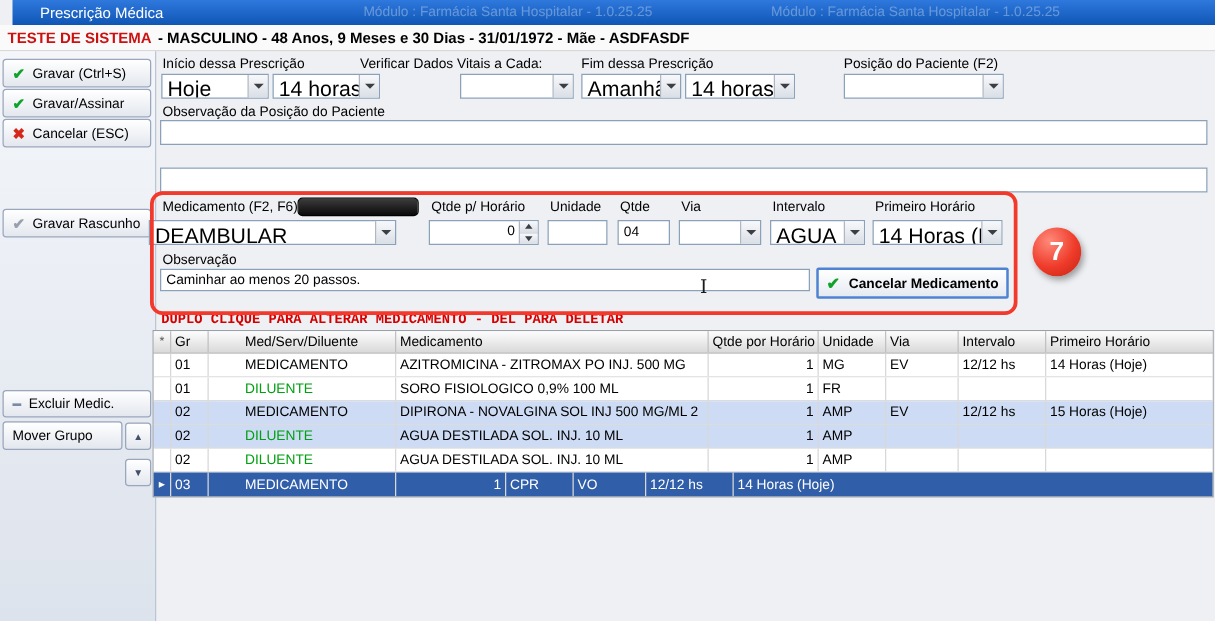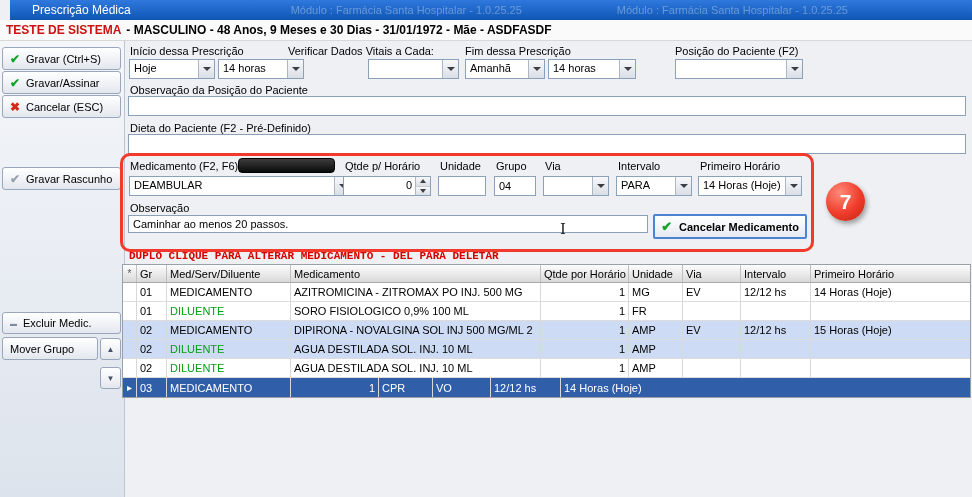--- a/index.html
+++ b/index.html
@@ -31,21 +31,21 @@
   .sbtn .ic { font-size:12px; font-weight:bold; line-height:1; }
   .ic.green { color:#0fa32a; } .ic.red { color:#d6281a; } .ic.gray { color:#98a0ac; }
   .ic.minus { color:#7c8ba3; font-size:7px; }
   .arrowbtn { position:absolute; left:100px; width:21px; height:22px;
     background:linear-gradient(#ffffff,#e3e7ee); border:1px solid #9aa6bc; border-radius:3px;
     font-size:8px; color:#44506a; display:flex; align-items:center; justify-content:center; cursor:pointer; }
 
   
   .lbl { position:absolute; font-size:11px; color:#000; white-space:nowrap; }
   .combo { position:absolute; height:20px; background:#fff; border:1px solid #8ba0b9;
-    display:flex; align-items:stretch; font-size:11px; cursor:pointer; }
+    display:flex; align-items:stretch; font-size:17px; cursor:pointer; }
   .cval { flex:1; padding:2px 4px 0; overflow:hidden; white-space:nowrap; }
   .dd { width:16px; background:linear-gradient(#f7f8fa,#dadfe6); border-left:1px solid #aeb8c4;
     display:flex; align-items:center; justify-content:center; }
   .tri { width:0; height:0; border-left:4px solid transparent; border-right:4px solid transparent;
     border-top:4px solid #3a3f46; }
   .tri-up { width:0; height:0; border-left:3px solid transparent; border-right:3px solid transparent;
     border-bottom:4px solid #3a3f46; }
   .tri-dn { width:0; height:0; border-left:3px solid transparent; border-right:3px solid transparent;
     border-top:4px solid #3a3f46; }
   .tinput { position:absolute; height:20px; border:1px solid #8ba0b9; background:#fff;
@@ -89,21 +89,21 @@
   .ghead .c { border-right:1px solid #c0c0c0; }
   .grow { display:flex; height:19px; background:#fff; border-bottom:1px solid #dcdcdc; cursor:pointer; }
   .grow:last-child { border-bottom:0; }
   .grow .c { border-right:1px solid #d8d8d8; }
   .c { display:flex; align-items:center; padding:0 3px; white-space:nowrap; overflow:hidden; }
   .grow.alt { background:#cddcf4; }
   .grow.sel { background:#305ea8; color:#fff; }
   .grow.diluente .c.tipo { color:#00a010; }
   .c.ind { width:14px; justify-content:center; padding:0; }
   .c.gr  { width:30px; }
-  .c.tipo{ width:124px; }
+  .c.tipo{ width:124px;margin-left:26px; }
   .c.med { width:250px; }
   .c.qt  { width:88px; justify-content:flex-end; }
   .c.un  { width:54px; }
   .c.via { width:58px; }
   .c.int { width:70px; }
   .c.ph  { flex:1; border-right:0; }
   .star { font-size:10px; color:#555; }
   .rowmark { font-size:10px; line-height:1; }
 </style>
 </head>
@@ -192,33 +192,32 @@
   <div class="combo" style="left:675px;top:59px;width:128px">
     <span class="cval"></span>
     <span class="dd">
         <i class="tri"></i>
       </span>
   </div>
 
   <span class="lbl" style="left:130px;top:84px">Observação da Posição do Paciente</span>
   <input class="tinput" style="left: 128px; top: 96px; width: 838px;" value="">
 
-  <span class="lbl" style="left:130px;top:122px">Dieta do Paciente (F2 - Pré-Definido)</span>
   <input class="tinput" style="left: 128px; top: 134px; width: 838px;" value="">
 
   <span class="lbl" style="left:130px;top:160px">Medicamento (F2, F6)</span>
   <button class="redacted"></button>
   <span class="lbl" style="left:345px;top:160px">Qtde p/ Horário</span>
   <span class="lbl" style="left:440px;top:160px">Unidade</span>
-  <span class="lbl" style="left:496px;top:160px">Grupo</span>
+  <span class="lbl" style="left:496px;top:160px">Qtde</span>
   <span class="lbl" style="left:545px;top:160px">Via</span>
   <span class="lbl" style="left:618px;top:160px">Intervalo</span>
   <span class="lbl" style="left:700px;top:160px">Primeiro Horário</span>
 
-  <div class="combo" style="left:129px;top:176px;width:222px">
+  <div class="combo" style="left:119px;top:176px;width:198px">
     <span class="cval">DEAMBULAR</span>
     <span class="dd">
         <i class="tri"></i>
       </span>
   </div>
   <div class="spinbox" style="left:343px;top:176px;width:88px">
     <span class="sval">0</span>
     <span class="spins">
       <button class="sp">
           <i class="tri-up"></i>
@@ -230,21 +229,21 @@
   </div>
   <input class="tinput" style="left: 438px; top: 176px; width: 48px;" value="">
   <input class="tinput" style="left: 494px; top: 176px; width: 42px;" value="04">
   <div class="combo" style="left:543px;top:176px;width:66px">
     <span class="cval"></span>
     <span class="dd">
         <i class="tri"></i>
       </span>
   </div>
   <div class="combo" style="left:616px;top:176px;width:76px">
-    <span class="cval">PARA</span>
+    <span class="cval">AGUA</span>
     <span class="dd">
         <i class="tri"></i>
       </span>
   </div>
   <div class="combo" style="left:698px;top:176px;width:104px">
     <span class="cval">14 Horas (Hoje)</span>
     <span class="dd">
         <i class="tri"></i>
       </span>
   </div>

